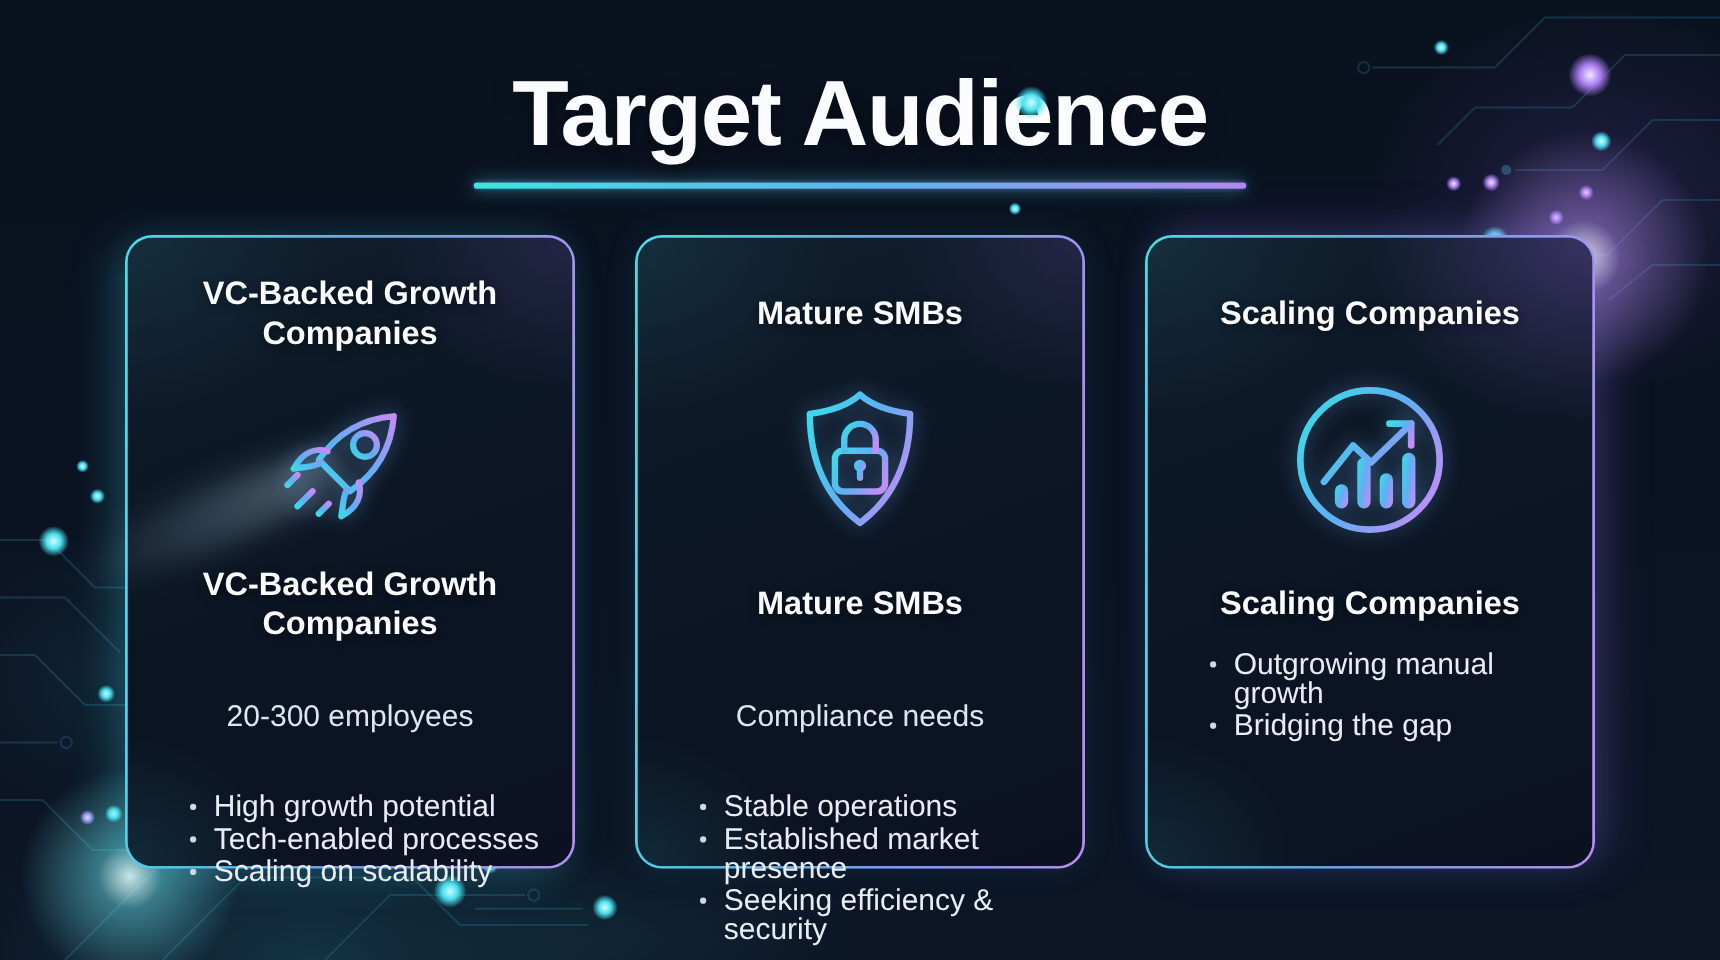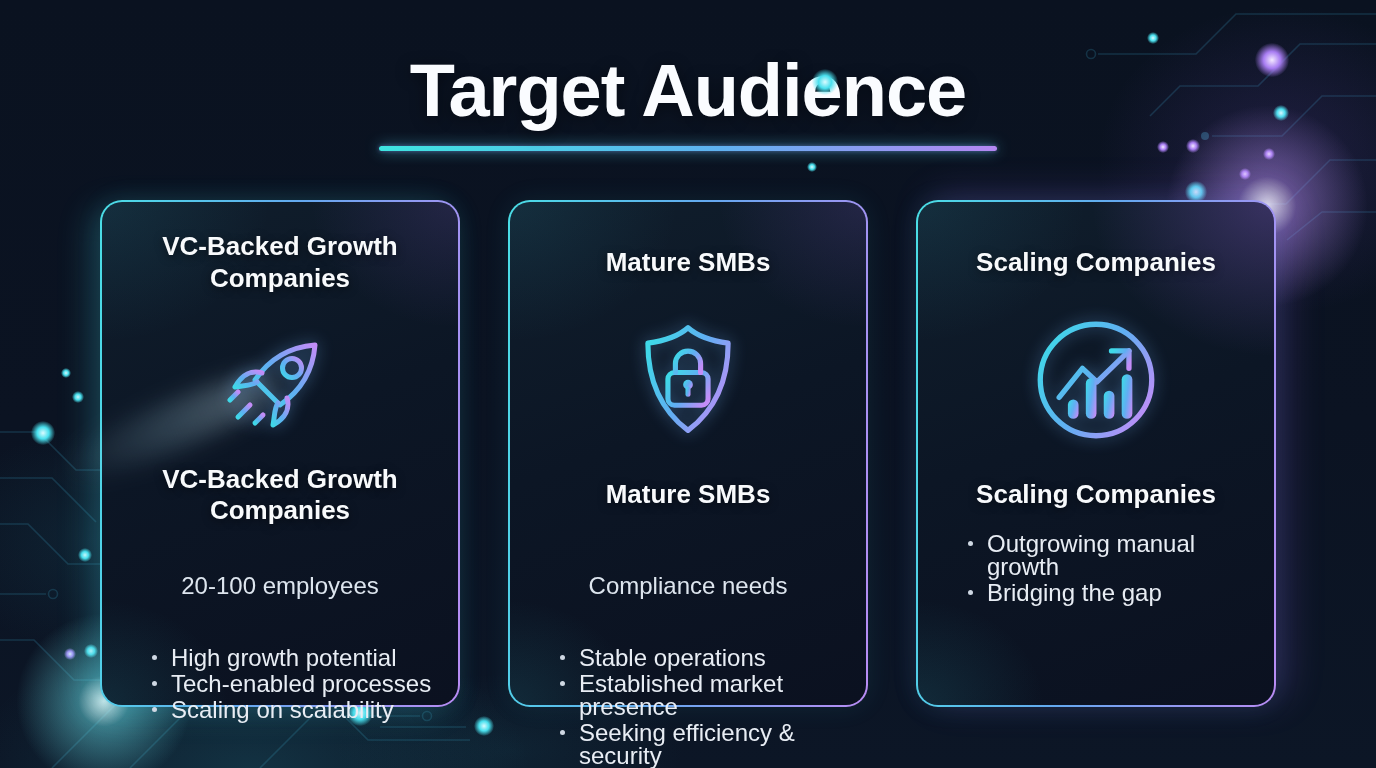--- a/index.html
+++ b/index.html
@@ -23,21 +23,21 @@
     margin:54px 0 0;text-align:center;font-size:74px;font-weight:bold;
     letter-spacing:-1px;line-height:1.0;color:#fafcff;
     text-shadow:0 3px 16px rgba(0,0,0,0.45);
   }
   .underline{
     width:618px;height:5px;margin:18px auto 0;border-radius:3px;
     background:linear-gradient(90deg,#3ee4e0 0%,#5fb2f0 55%,#b487f2 100%);
     box-shadow:0 0 14px rgba(80,205,230,0.65),0 0 4px rgba(140,140,240,0.5);
   }
   
-  .cards{position:absolute;left:100px;top:200px;display:flex;gap:48px;}
+  .cards{position:absolute;left:100px;top:188px;display:flex;gap:48px;}
   .card{
     box-sizing:border-box;width:360px;height:507px;border-radius:22px;
     border:2px solid transparent;position:relative;overflow:visible;
     background:
       radial-gradient(210px 180px at 100% 0%,rgba(146,96,220,0.16),rgba(146,96,220,0) 70%) padding-box,
       radial-gradient(180px 150px at 0% 100%,rgba(60,200,215,0.13),rgba(60,200,215,0) 70%) padding-box,
       radial-gradient(240px 200px at 0% 0%,rgba(52,160,185,0.13),rgba(52,160,185,0) 70%) padding-box,
       linear-gradient(160deg,#101e2c 0%,#0c1625 45%,#0b1120 100%) padding-box,
       linear-gradient(97deg,#4adee6 0%,#64a8ef 48%,#b98cf4 100%) border-box;
     box-shadow:0 0 26px rgba(60,190,210,0.10);
@@ -157,21 +157,21 @@
             <circle cx="72" cy="48" r="9.5"></circle>
             <path d="M42,53 C32,50 22,54 15,67 C25,65 31,66 37,62"></path>
             <path d="M67,78 C70,88 66,98 53,105 C55,95 54,89 58,83"></path>
             <path d="M30,85 L18,97"></path>
             <path d="M43,95 L35,103"></path>
             <path d="M18,72 L10,80"></path>
           </g>
         </svg>
       </div>
       <h3>VC-Backed Growth Companies</h3>
-      <p class="subtitle">20-100 employees</p>
+      <p class="subtitle">20-300 employees</p>
       <ul class="bullets">
         <li>
             <span class="bdot"></span>
             <span>High growth potential</span>
           </li>
         <li>
             <span class="bdot"></span>
             <span>Tech-enabled processes</span>
           </li>
         <li>

